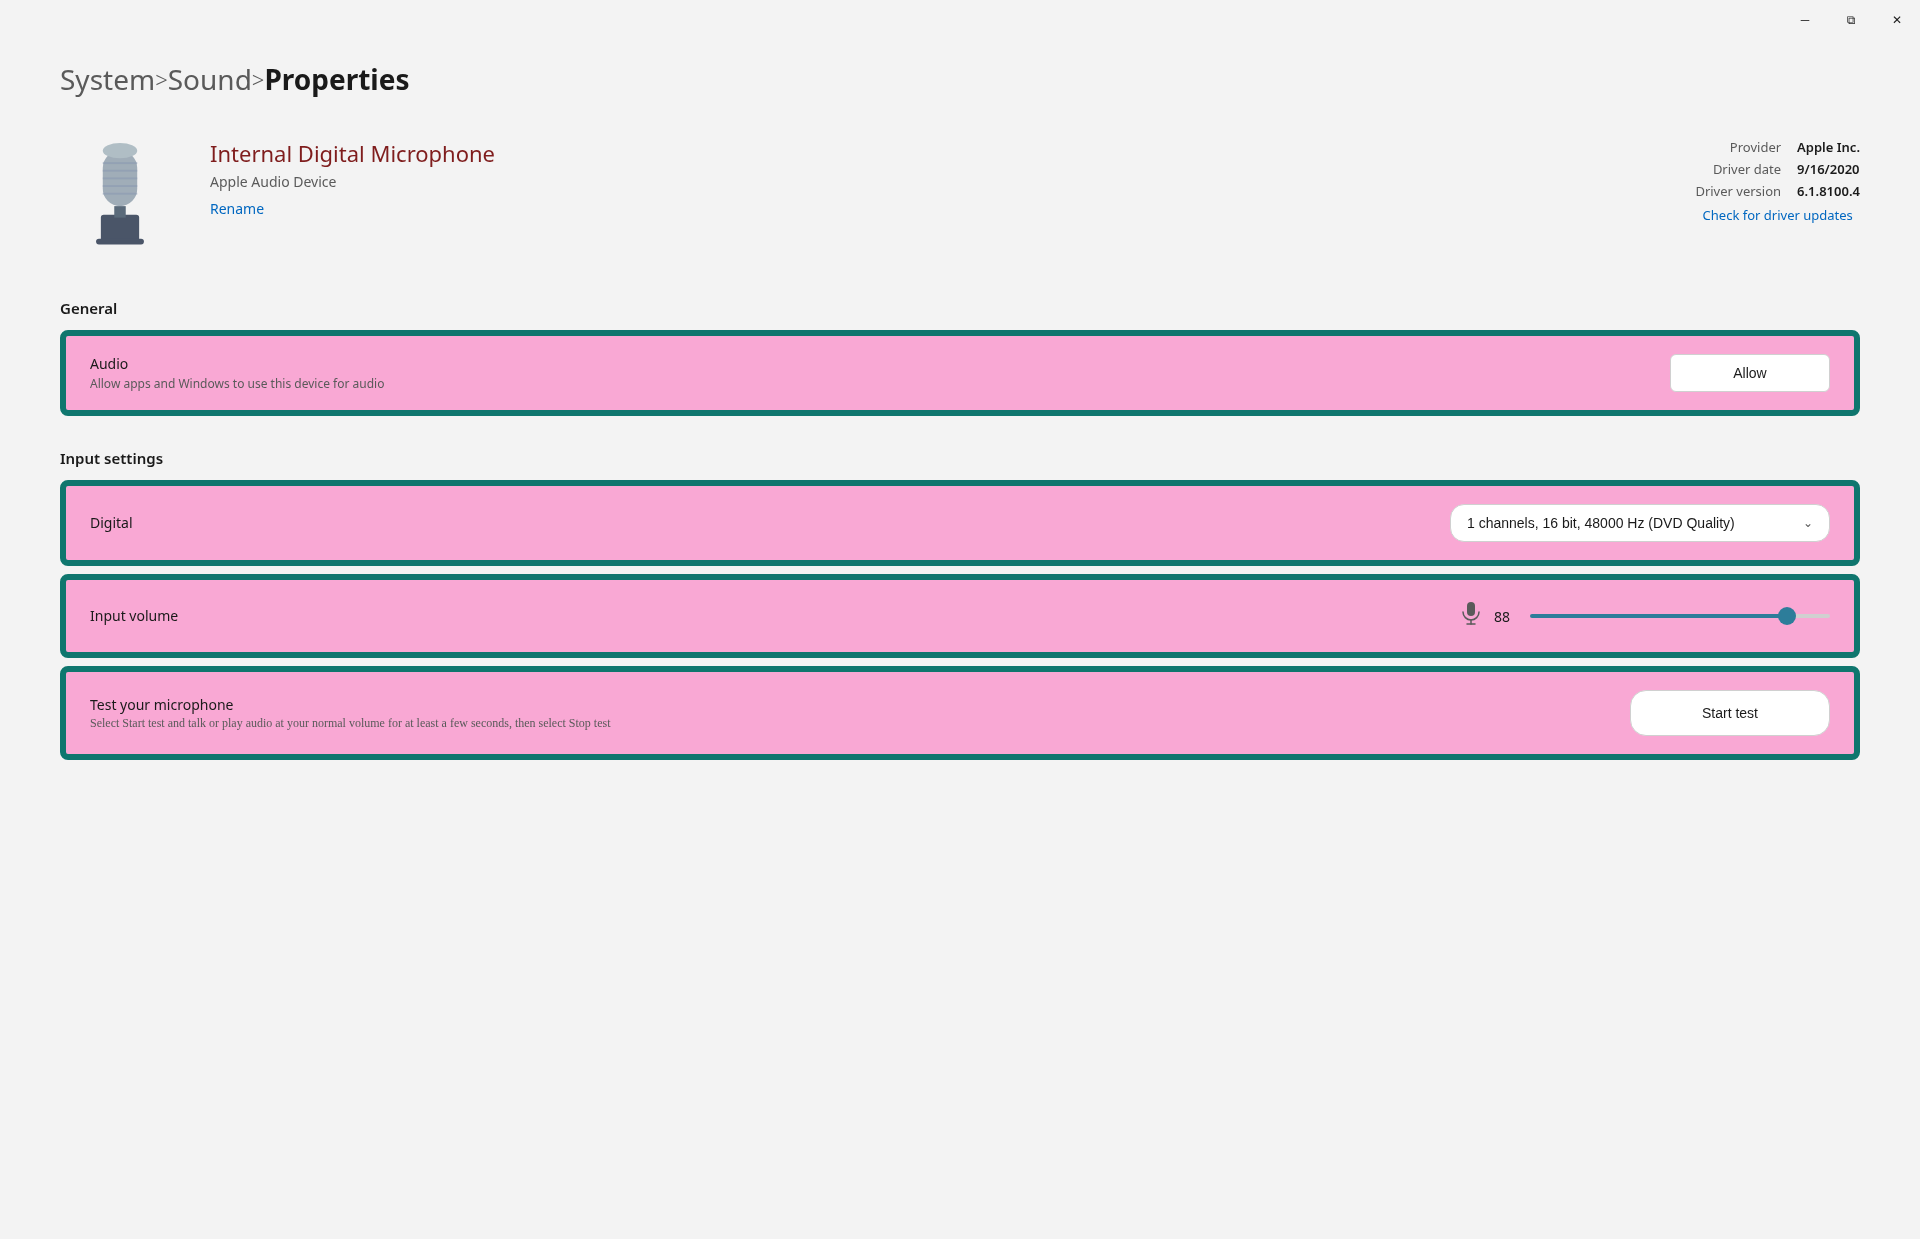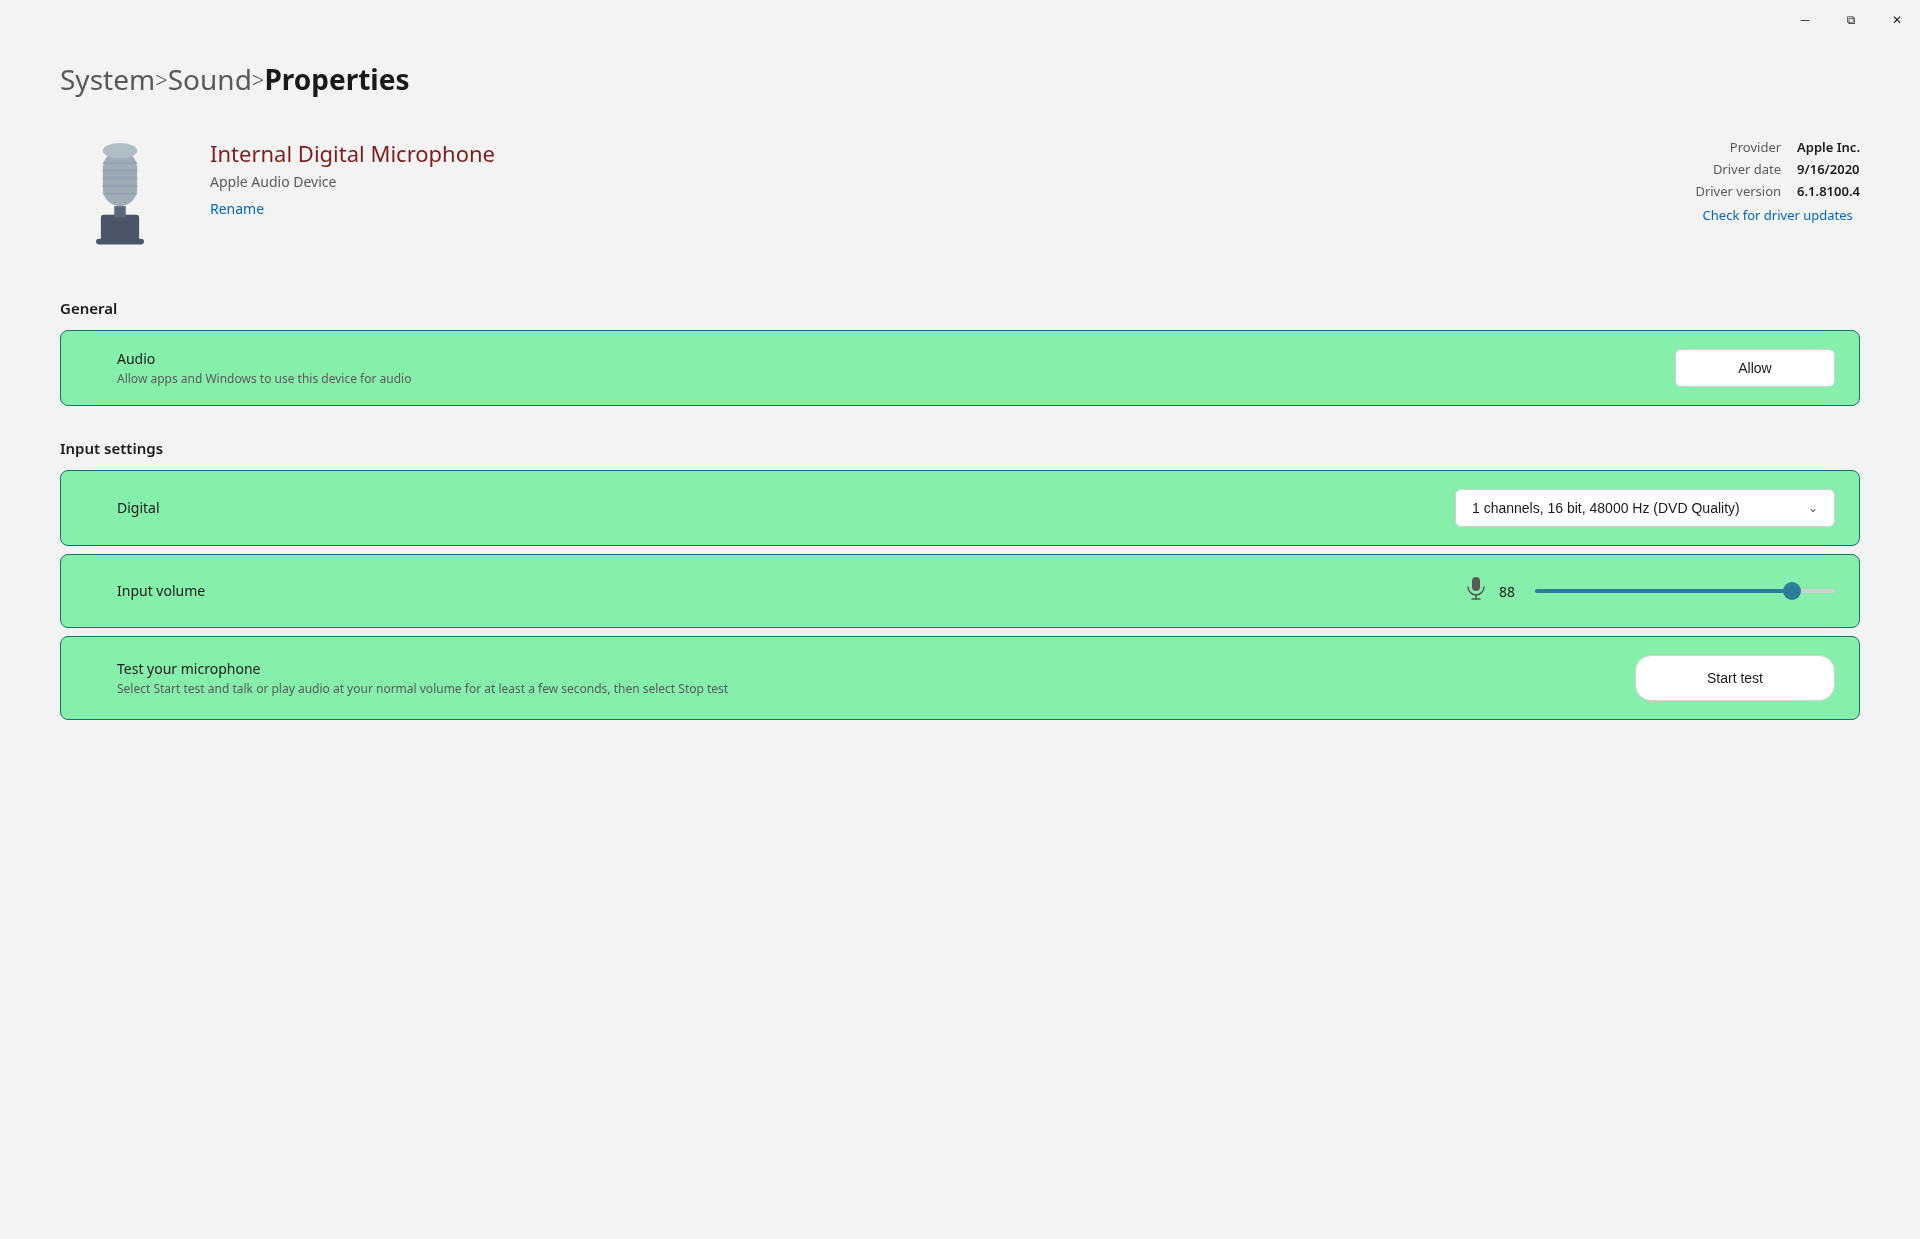--- a/index.html
+++ b/index.html
@@ -162,26 +162,25 @@
     
     .section-heading {
       font-size: 15px;
       font-weight: 600;
       color: #1a1a1a;
       margin-bottom: 12px;
     }
 
     
     .card {
-      background: #86efac;
+      background: #f9a8d4;
       border-radius: 8px;
-      border: 1px solid #0f766e;
+      border: 6px solid #0f766e;
       margin-bottom: 8px;
       overflow: hidden;
-      padding-left: 32px;
     }
 
     .card-row {
       display: flex;
       align-items: center;
       padding: 18px 24px;
       min-height: 72px;
     }
 
     .card-row-info {
@@ -213,21 +212,21 @@
       min-width: 160px;
       text-align: center;
     }
 
     
     .format-dropdown {
       display: flex;
       align-items: center;
       background: white;
       border: 1px solid #d0d0d0;
-      border-radius: 6px;
+      border-radius: 14px;
       padding: 10px 16px;
       font-size: 14px;
       color: #1a1a1a;
       cursor: pointer;
       min-width: 380px;
       justify-content: space-between;
     }
 
     .chevron-down {
       font-size: 12px;
@@ -293,20 +292,21 @@
 
     .section-input {
       margin-bottom: 8px;
     }
 
     
     .test-subtitle {
       font-size: 12px;
       color: #5a5a5a;
       max-width: 700px;
+      font-family: Liberation Serif, serif;
     }
   </style>
 </head>
 <body>
 
 <div class="window">
 
   <div class="title-bar">
     <div class="title-bar-controls">
       <button class="title-bar-btn">─</button>

